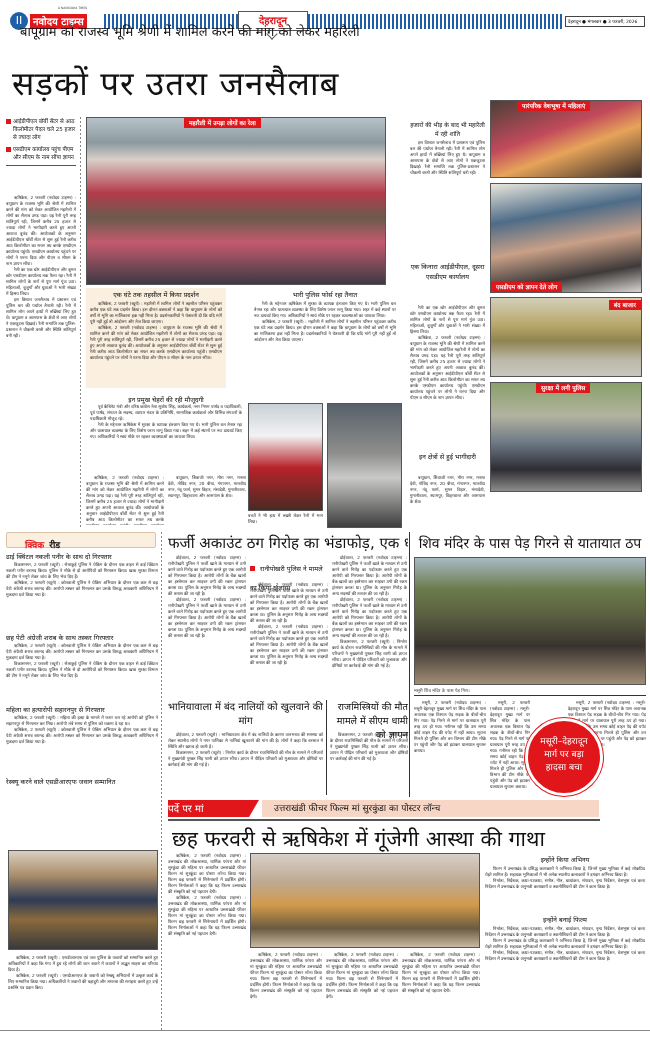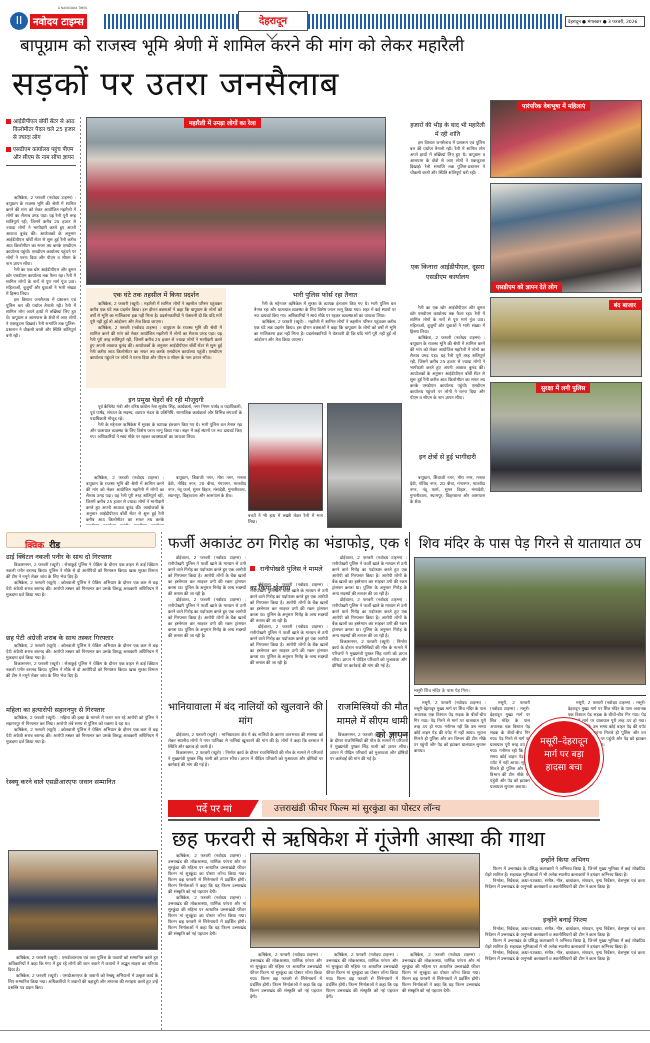--- a/index.html
+++ b/index.html
@@ -12,21 +12,21 @@
 .hd{font-weight:normal;color:#111;white-space:nowrap;overflow:hidden}
 .rule{position:absolute;background:#333}
 
 .mast-num{left:10px;top:12px;width:18px;height:18px;border-radius:50%;background:#1f5fa8;color:#fff;font-size:11px;font-weight:normal;text-align:center;line-height:18px}
 .mast-logo{left:30px;top:14px;width:57px;height:15px;background:#e0161b;color:#fff;font-size:10px;font-weight:bold;line-height:15px;padding-left:3px}
 .mast-small{left:58px;top:6px;font-size:3px;color:#444}
 .stripes{left:104px;top:14px;width:460px;height:15px;background:repeating-linear-gradient(90deg,#1f5fa8 0 2px,#fff 2px 4px)}
 .city-box{left:238px;top:11px;width:70px;height:20px;background:#fff;border:1px solid #555;color:#e0161b;font-size:10px;font-weight:bold;text-align:center;line-height:18px}
 .city-tip{left:268px;top:30px;width:8px;height:8px;background:#fff;border-right:1px solid #555;border-bottom:1px solid #555;transform:rotate(45deg)}
 .dateline{left:565px;top:16px;width:80px;height:11px;border:1px solid #444;font-size:4.5px;line-height:9px;padding-left:2px;white-space:nowrap}
-.kicker{left:20px;top:33px;font-size:17px;color:#111;white-space:nowrap}
+.kicker{left:20px;top:22px;font-size:13px;color:#111;white-space:nowrap}
 .main-head{left:12px;top:60px;font-size:33px;font-weight:normal;letter-spacing:1px;white-space:nowrap}
 .crowd{background:linear-gradient(180deg,#b7c2c9 0%,#8c9aa0 15%,#d9d0c8 25%,#b43b4b 45%,#6b5a4e 60%,#c45a6e 75%,#3d3a44 100%)}
 .crowd2{background:linear-gradient(160deg,#4c4038 0%,#c24a5c 40%,#e6a45a 60%,#3c2e2a 100%)}
 .crowd3{background:linear-gradient(170deg,#e9e6dc 0%,#4d6c88 30%,#c9a087 55%,#3e3a3a 80%,#d7d6d0 100%)}
 .street{background:linear-gradient(180deg,#d3cfb8 0%,#b9a76a 35%,#8f8450 55%,#bdb9aa 80%,#c9c6bd 100%)}
 .police{background:linear-gradient(180deg,#8aa06a 0%,#b2b3a0 30%,#6e7a86 55%,#2d2d33 80%,#8d8c8a 100%)}
 .child{background:linear-gradient(180deg,#c9d1d6 0%,#f2f2f2 30%,#b8232a 60%,#4a2a24 100%)}
 .scooter{background:linear-gradient(180deg,#57606a 0%,#8e8f8c 40%,#c9c9c7 60%,#3d3d3d 100%)}
 .trees{background:linear-gradient(180deg,#a8b9c4 0%,#6a7b4b 25%,#5a6040 45%,#39332f 70%,#a08d75 100%)}
 .group{background:linear-gradient(180deg,#d9cfc0 0%,#aa8d6a 25%,#2f3b55 50%,#8a6a3c 70%,#3a3a3a 100%)}
@@ -205,21 +205,21 @@
     <p>मसूरी, 2 फरवरी (नवोदय टाइम्स) : मसूरी-देहरादून मुख्य मार्ग पर शिव मंदिर के पास अचानक एक विशाल पेड़ सड़क के बीचों-बीच गिर गया। पेड़ गिरने से मार्ग पर यातायात पूरी तरह ठप हो गया। गनीमत रही कि उस समय कोई वाहन पेड़ की चपेट में नहीं आया। सूचना मिलते ही पुलिस और वन विभाग की टीम मौके पर पहुंची और पेड़ को हटाकर यातायात सुचारू कराया।</p>
   </div>
 <div class="abs txt" style="left:490px;top:700px;width:40px;height:95px">
     <p>मसूरी, 2 फरवरी (नवोदय टाइम्स) : मसूरी-देहरादून मुख्य मार्ग पर शिव मंदिर के पास अचानक एक विशाल पेड़ सड़क के बीचों-बीच गिर गया। पेड़ गिरने से मार्ग पर यातायात पूरी तरह ठप हो गया। गनीमत रही कि उस समय कोई वाहन पेड़ की चपेट में नहीं आया। सूचना मिलते ही पुलिस और वन विभाग की टीम मौके पर पहुंची और पेड़ को हटाकर यातायात सुचारू कराया।</p>
   </div>
 <div class="abs txt" style="left:568px;top:700px;width:78px;height:95px">
     <p>मसूरी, 2 फरवरी (नवोदय टाइम्स) : मसूरी-देहरादून मुख्य मार्ग पर शिव मंदिर के पास अचानक एक विशाल पेड़ सड़क के बीचों-बीच गिर गया। पेड़ गिरने से मार्ग पर यातायात पूरी तरह ठप हो गया। गनीमत रही कि उस समय कोई वाहन पेड़ की चपेट में नहीं आया। सूचना मिलते ही पुलिस और वन विभाग की टीम मौके पर पहुंची और पेड़ को हटाकर यातायात सुचारू कराया।</p>
   </div>
 <div class="abs" style="left:525px;top:718px;width:78px;height:78px;border-radius:50%;background:#e0161b;border:3px solid #fff;box-shadow:0 0 0 1px #e0161b;color:#fff;font-size:9px;line-height:13px;text-align:center;padding:14px 6px">मसूरी–देहरादून मार्ग पर बड़ा हादसा बचा</div>
 
-<div class="abs" style="left:168px;top:800px;width:92px;height:17px;background:#e0161b;color:#fff;font-size:10px;text-align:center;line-height:17px">पर्दे पर मां</div>
+<div class="abs" style="left:168px;top:800px;width:92px;height:17px;background:#e0161b;color:#fff;font-size:10px;line-height:17px">पर्दे पर मां</div>
 <div class="abs" style="left:254px;top:800px;width:14px;height:17px;background:#fff;transform:skewX(-30deg)"></div>
 <div class="abs" style="left:262px;top:800px;width:337px;height:17px;background:#f8d6c5;font-size:9px;line-height:17px;padding-left:12px;white-space:nowrap;overflow:hidden">उत्तराखंडी फीचर फिल्म मां सुरकुंडा का पोस्टर लॉन्च</div>
 <div class="rule" style="left:168px;top:819px;width:432px;height:2px;background:#555"></div>
 <div class="abs" style="left:172px;top:824px;width:470px;font-size:21px;white-space:nowrap">छह फरवरी से ऋषिकेश में गूंजेगी आस्था की गाथा</div>
 
 <div class="abs txt" style="left:168px;top:853px;width:78px;height:180px">
     <p>ऋषिकेश, 2 फरवरी (नवोदय टाइम्स) : उत्तराखंड की लोकआस्था, धार्मिक परंपरा और मां सुरकुंडा की महिमा पर आधारित उत्तराखंडी फीचर फिल्म मां सुरकुंडा का पोस्टर लॉन्च किया गया। फिल्म छह फरवरी से सिनेमाघरों में प्रदर्शित होगी। फिल्म निर्माताओं ने कहा कि यह फिल्म उत्तराखंड की संस्कृति को नई पहचान देगी।</p>
     <p>ऋषिकेश, 2 फरवरी (नवोदय टाइम्स) : उत्तराखंड की लोकआस्था, धार्मिक परंपरा और मां सुरकुंडा की महिमा पर आधारित उत्तराखंडी फीचर फिल्म मां सुरकुंडा का पोस्टर लॉन्च किया गया। फिल्म छह फरवरी से सिनेमाघरों में प्रदर्शित होगी। फिल्म निर्माताओं ने कहा कि यह फिल्म उत्तराखंड की संस्कृति को नई पहचान देगी।</p>
   </div>
 <div class="photo poster" style="left:250px;top:853px;width:230px;height:95px"></div>

